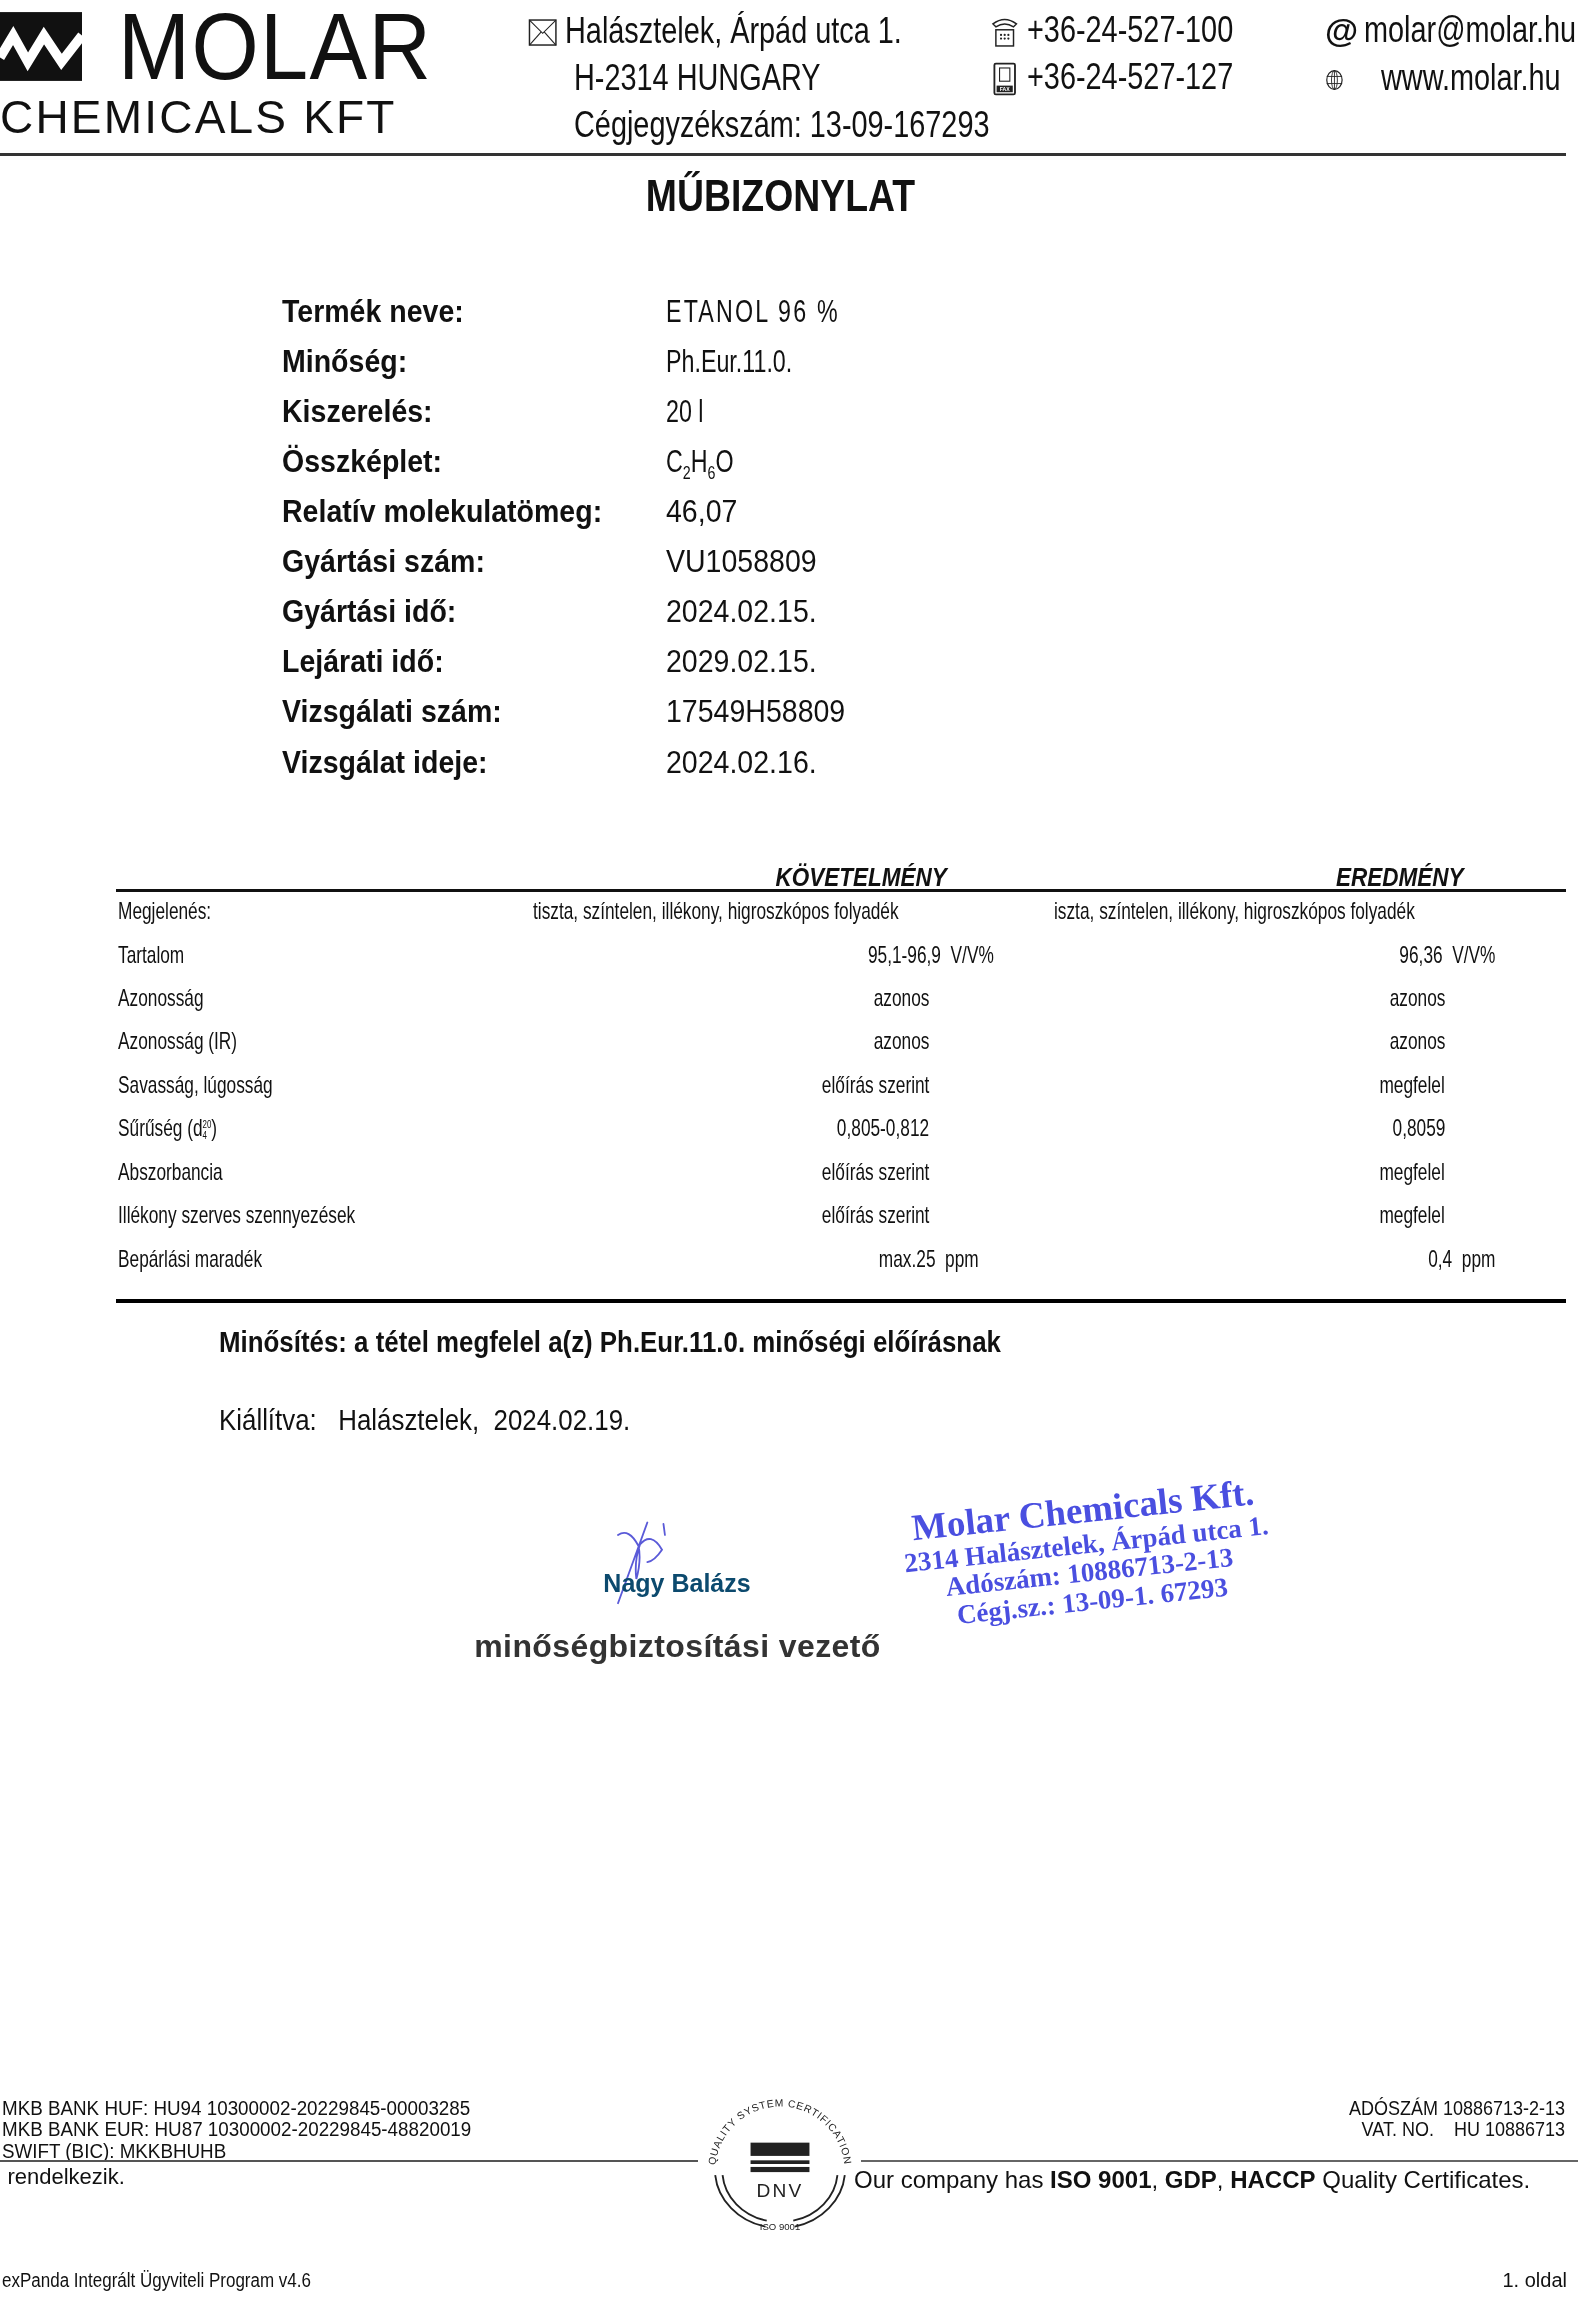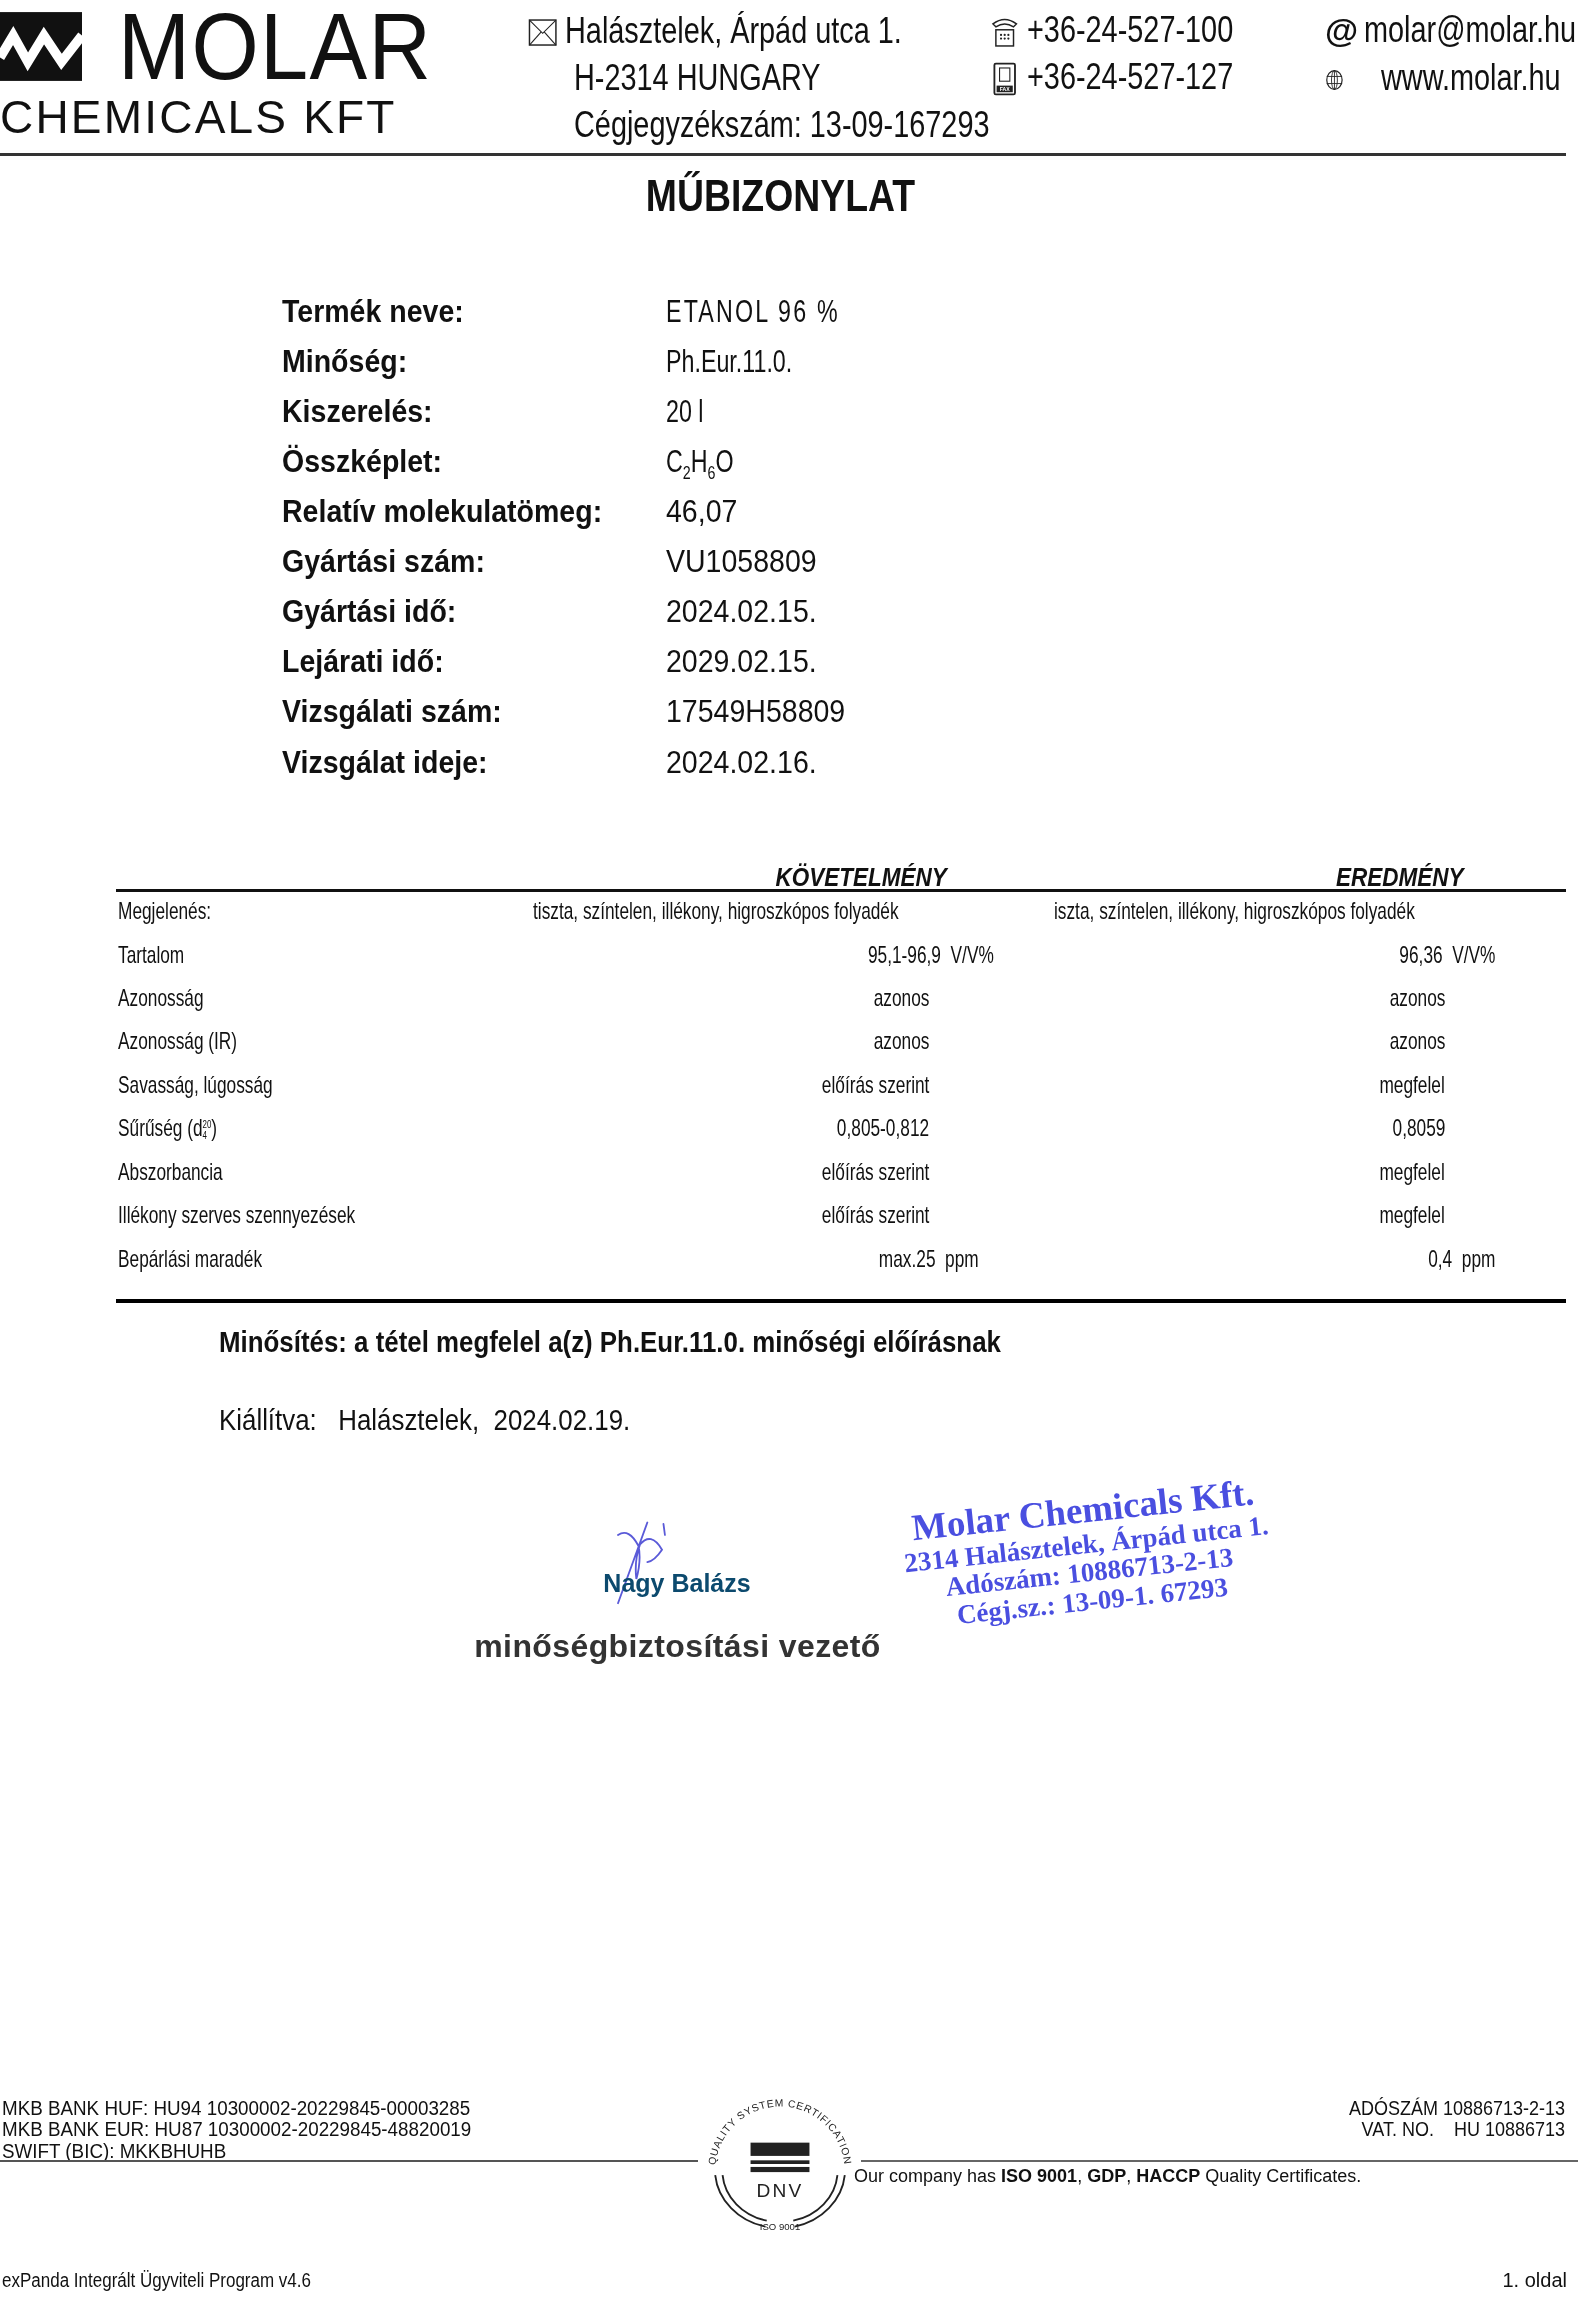--- a/index.html
+++ b/index.html
@@ -66,21 +66,21 @@
   
   .foot { font-size: 20px; line-height: 21.3px; white-space: nowrap; }
   #bank { left: 1.5px; top: 2098px; }
   #tax { right: 17.7px; top: 2098px; text-align: right; }
   #tax .narrow, #bank .narrow { transform-origin: left center; }
   #tax .narrow { transform: scaleX(0.9); transform-origin: right center; }
   #bank .narrow { transform: scaleX(0.94); }
   #foot-rule-left { left: 0; top: 2160px; width: 698px; height: 2.2px; background: #555; }
   #foot-rule-right { left: 861px; top: 2160px; width: 717px; height: 2.2px; background: #666; }
   #iso-hu { left: 1.5px; top: 2164px; font-size: 22px; line-height: 26.5px; }
-  #iso-en { left: 854px; top: 2166px; font-size: 18px; white-space: nowrap; text-align: center; }
+  #iso-en { left: 854px; top: 2166px; font-size: 24px; white-space: nowrap; text-align: center; }
   #iso-hu b, #iso-en b { font-weight: 700; }
   #dnv-logo { left: 699px; top: 2094px; width: 162px; height: 140px; }
 
   #program { left: 1.5px; top: 2269px; font-size: 20px; white-space: nowrap; }
   #program .narrow { transform: scaleX(0.85); }
   #page-no { right: 16px; top: 2269px; font-size: 20px; white-space: nowrap; }
 </style>
 </head>
 <body>
 
@@ -270,20 +270,21 @@
   <div><span class="narrow">SWIFT (BIC): MKKBHUHB</span></div>
 </div>
 <div id="tax" class="abs foot">
   <div><span class="narrow">ADÓSZÁM 10886713-2-13</span></div>
   <div><span class="narrow" style="white-space:pre">VAT. NO.    HU 10886713</span></div>
 </div>
 <div id="foot-rule-left" class="abs"></div>
 <div id="foot-rule-right" class="abs"></div>
 
 <div id="iso-hu" class="abs">
+  <div style="padding-left:5.9px"><span>rendelkezik.</span></div>
 </div>
 
 <svg id="dnv-logo" class="abs" viewBox="0 0 220 190">
   <defs>
       <path id="ringArc" d="M22,105 A88,88 0 0,1 198,105"></path>
     </defs>
   <text font-size="14" font-family="Liberation Sans, sans-serif" fill="#222" letter-spacing="1"><textPath href="#ringArc" startOffset="3%">QUALITY SYSTEM CERTIFICATION</textPath></text>
   <path d="M22,110 A88,80 0 0,0 90,180" fill="none" stroke="#222" stroke-width="2.5"></path>
   <path d="M32,110 A78,70 0 0,0 92,172" fill="none" stroke="#222" stroke-width="2.5"></path>
   <path d="M198,110 A88,80 0 0,1 130,180" fill="none" stroke="#222" stroke-width="2.5"></path>

